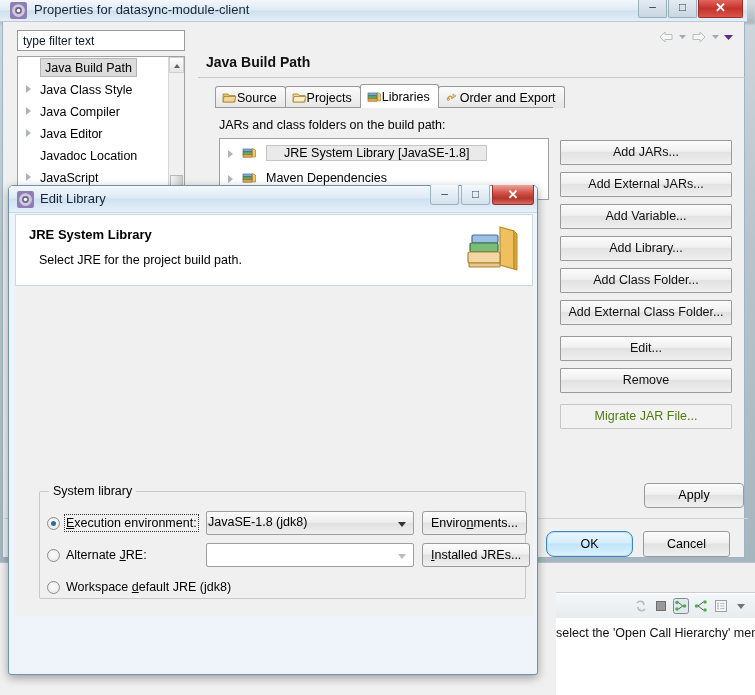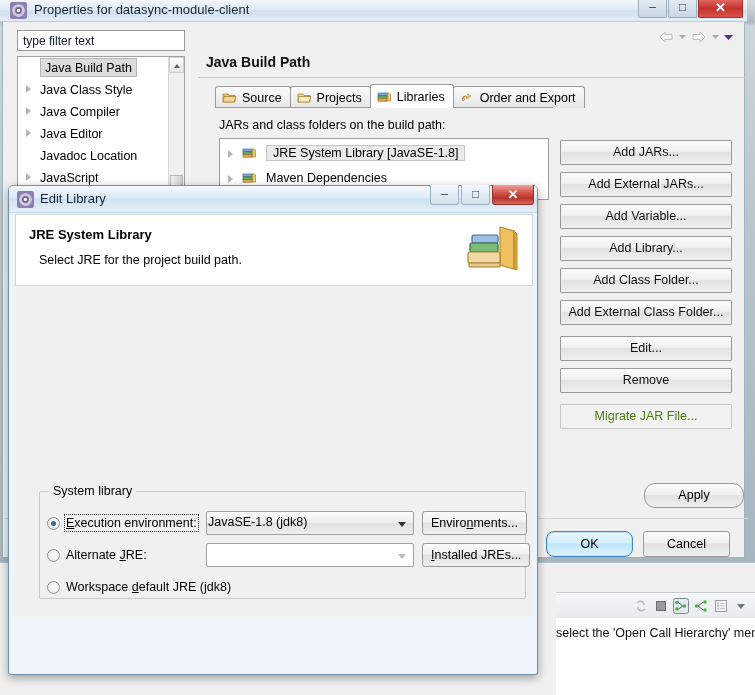--- a/index.html
+++ b/index.html
@@ -167,21 +167,21 @@
   }
 
   
   .tabs {
     position: absolute; left: 212px; top: 62px;
     height: 24px; display: flex; align-items: flex-end;
   }
   .tab {
     height: 22px; line-height: 20px;
     padding: 0 8px 0 6px;
-    display: flex; align-items: center; gap: 5px;
+    display: flex; align-items: center; 
     border: 1px solid #9a9a9a;
     border-bottom: none;
     background: linear-gradient(180deg,#fbfbfb,#e6e6e6);
     font-size: 12.5px;
     margin-right: -1px;
     border-radius: 3px 3px 0 0;
   }
   .tab.active {
     background: #fff;
     height: 24px;
@@ -213,21 +213,21 @@
     position: absolute; left: 8px; top: 8px;
     width:0;height:0;
     border-top: 4px solid transparent;
     border-bottom: 4px solid transparent;
     border-left: 5px solid #aeb6bd;
   }
   .lib-row .ico { position: absolute; left: 22px; top: 4px; }
   .lib-row .txt { margin-left: 20px; }
   .lib-row.sel .txt {
     background: #eaeaea; border: 1px solid #c4c4c4;
-    padding: 0 6px;
+    padding: 0 17px;
   }
 
   
   .btn-col {
     position: absolute; left: 557px; top: 118px;
     width: 172px;
   }
   .btn {
     display: block;
     width: 172px; height: 25px;
@@ -242,21 +242,21 @@
     line-height: 23px;
     white-space: nowrap;
     overflow: hidden;
   }
   .btn.gap { margin-top: 11px; }
   .btn.disabled { color: #4d7c0f; border-color: #c6c6c6; background: #f2f2f2; }
 
   .apply-btn {
     position: absolute; left: 641px; top: 461px;
     width: 100px; height: 25px;
-    border: 1px solid #9a9a9a; border-radius: 11px;
+    border: 1px solid #9a9a9a; border-radius: 4px;
     background: linear-gradient(180deg,#fcfcfc 0%, #f0f0f0 45%, #e2e2e2 50%, #efefef 100%);
     font-size: 12.5px; text-align: center; line-height: 23px;
   }
   .props-footer-sep {
     position: absolute; left: 2px; top: 496px;
     width: 743px; height: 1px; background: #d3d3d3;
   }
   .ok-btn {
     position: absolute; left: 543px; top: 509px;
     width: 87px; height: 26px;

